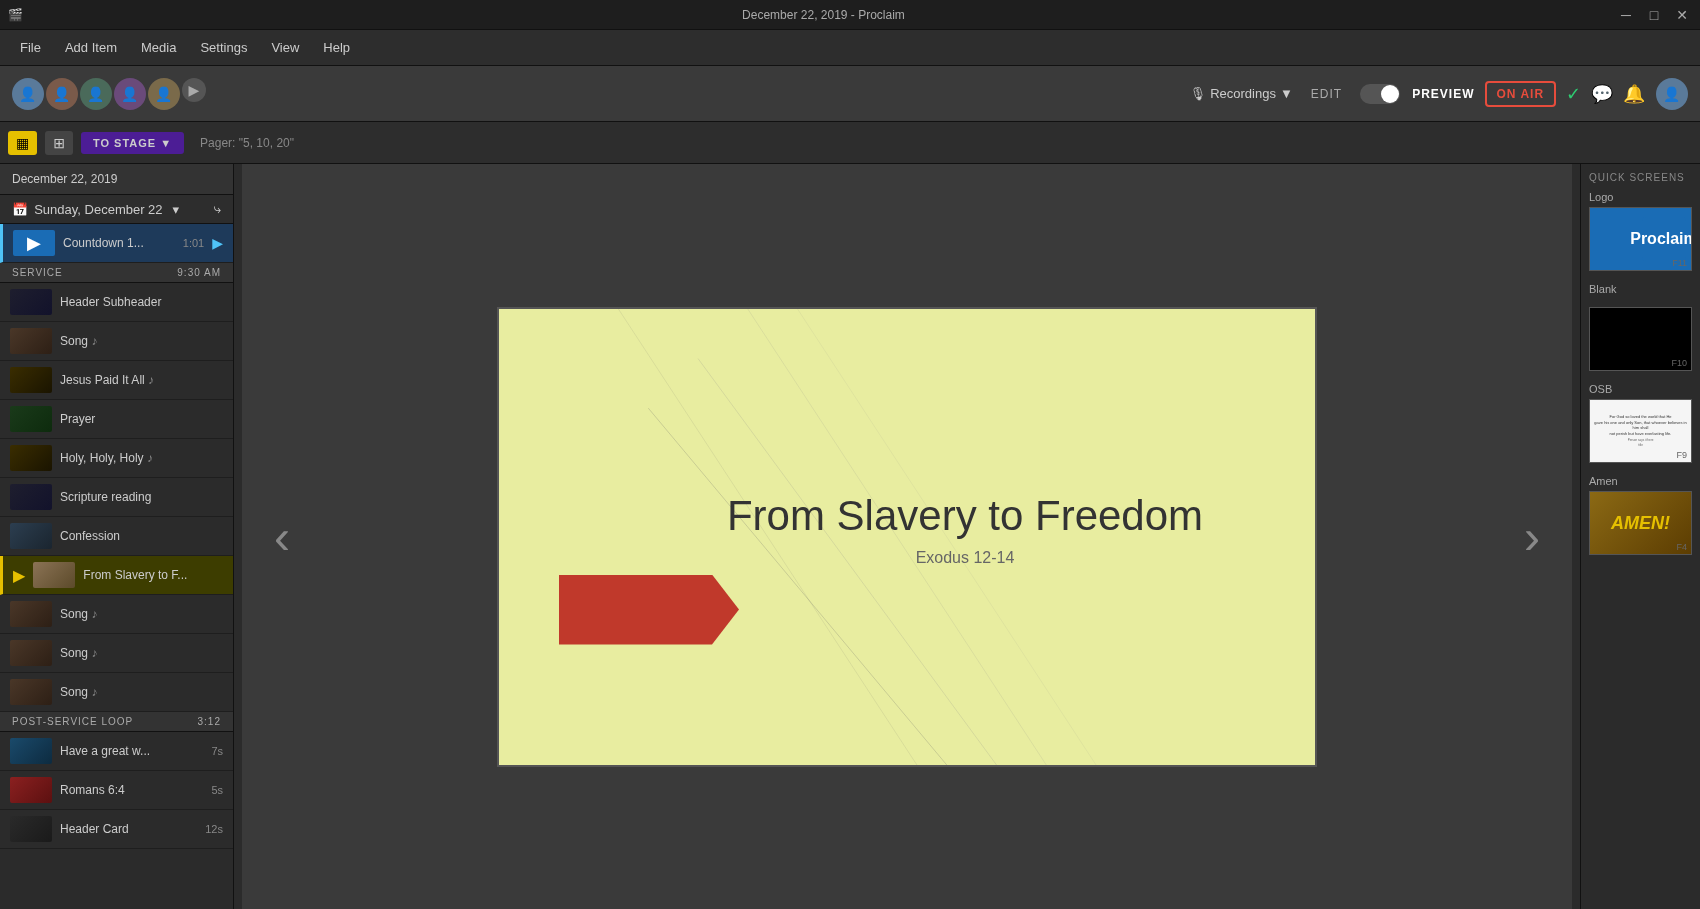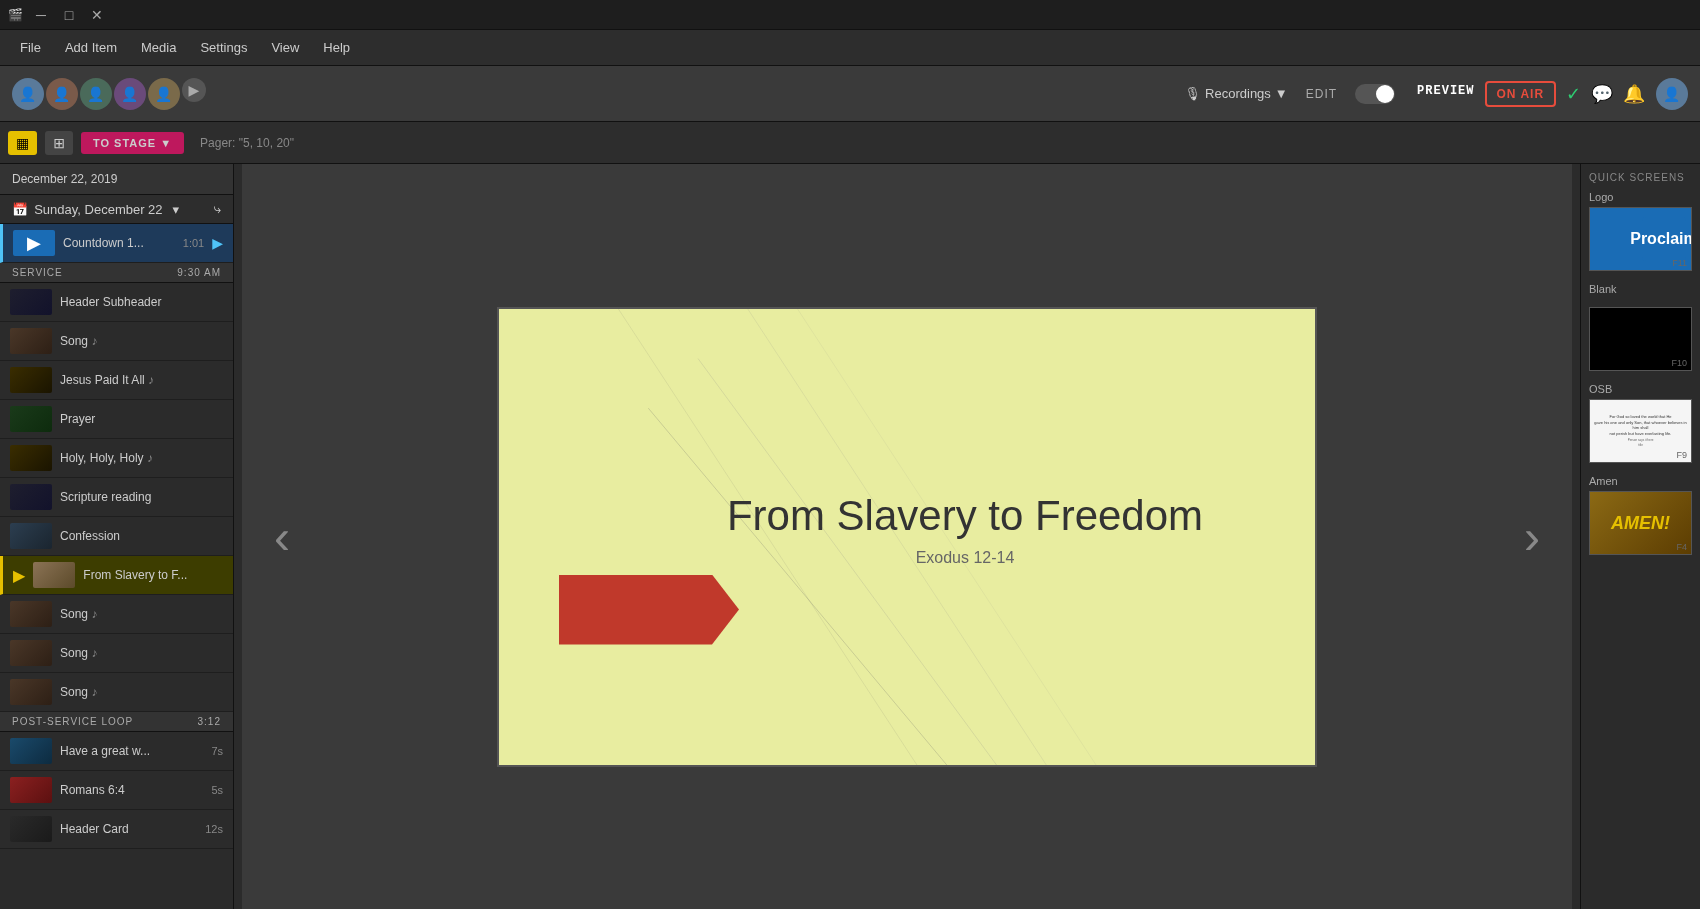--- a/index.html
+++ b/index.html
@@ -55,21 +55,21 @@
     .avatar-group { display: flex; gap: 2px; }
     .avatar {
       width: 32px; height: 32px; border-radius: 50%;
       background: #555; display: flex; align-items: center; justify-content: center;
       font-size: 10px; color: #fff; overflow: hidden;
     }
     .avatar-btn { width: 24px; height: 24px; background: #555; border-radius: 50%; display: flex; align-items: center; justify-content: center; cursor: pointer; }
     .btn-edit {
       background: none; border: none; color: #aaa; cursor: pointer; font-size: 12px; letter-spacing: 1px; padding: 4px 8px;
     }
-    .toggle-wrap { display: flex; gap: 22px; font-family: Liberation Mono, monospace; }
+    .toggle-wrap { display: flex; align-items: center; gap: 12px; }
     .toggle-switch {
       width: 40px; height: 20px; background: #555; border-radius: 10px; position: relative; cursor: pointer;
     }
     .toggle-knob {
       width: 18px; height: 18px; background: #fff; border-radius: 50%; position: absolute; top: 1px; right: 1px;
     }
     .preview-label { color: #fff; font-size: 12px; font-weight: bold; letter-spacing: 1px; }
     .onair-btn {
       background: none; border: 2px solid #aaa; color: #aaa; border-radius: 4px;
       padding: 4px 10px; font-size: 12px; font-weight: bold; letter-spacing: 1px; cursor: pointer;
@@ -93,21 +93,21 @@
     }
     .view-btn {
       padding: 4px 8px; background: #444; border: none; color: #ccc; cursor: pointer; border-radius: 3px; font-size: 14px;
     }
     .view-btn.active { background: #e6c000; color: #000; }
     .crawl-input {
       flex: 1; background: #1e1e1e; border: 1px solid #555; color: #888; padding: 5px 10px;
       font-size: 12px; border-radius: 3px; outline: none;
     }
     .to-stage-btn {
-      background: #be185d; border: none; color: #ccc; padding: 5px 12px; cursor: pointer; font-size: 11px;
+      background: #4c1d95; border: none; color: #ccc; padding: 5px 12px; cursor: pointer; font-size: 11px;
       font-weight: bold; letter-spacing: 1px; display: flex; align-items: center; gap: 4px; border-radius: 3px;
     }
     .pager-text { color: #888; font-size: 12px; margin-left: 8px; }
 
     
     #sidebar {
       width: 234px; background: #2b2b2b; border-right: 1px solid #111; overflow-y: auto; flex-shrink: 0;
       display: flex; flex-direction: column;
     }
     .date-header {
@@ -208,20 +208,21 @@
     .thumb-gradient-slavery { background: linear-gradient(135deg, #8B7355, #5c4a2a); }
     .thumb-gradient-have { background: linear-gradient(135deg, #1a4a6b, #0d2b40); }
     .thumb-gradient-romans { background: linear-gradient(135deg, #8B2020, #5c1010); }
     .thumb-gradient-contact { background: linear-gradient(135deg, #2a2a2a, #1a1a1a); }
   </style>
 </head>
 <body>
 
 <div id="titlebar">
   <span style="margin-right:8px;">🎬</span>
+  <span class="title">December 22, 2019 - Proclaim</span>
   <div class="win-controls">
     <div class="win-btn">─</div>
     <div class="win-btn">□</div>
     <div class="win-btn">✕</div>
   </div>
 </div>
 
 <div id="menubar">
   <div class="menu-item">File</div>
   <div class="menu-item">Add Item</div>

